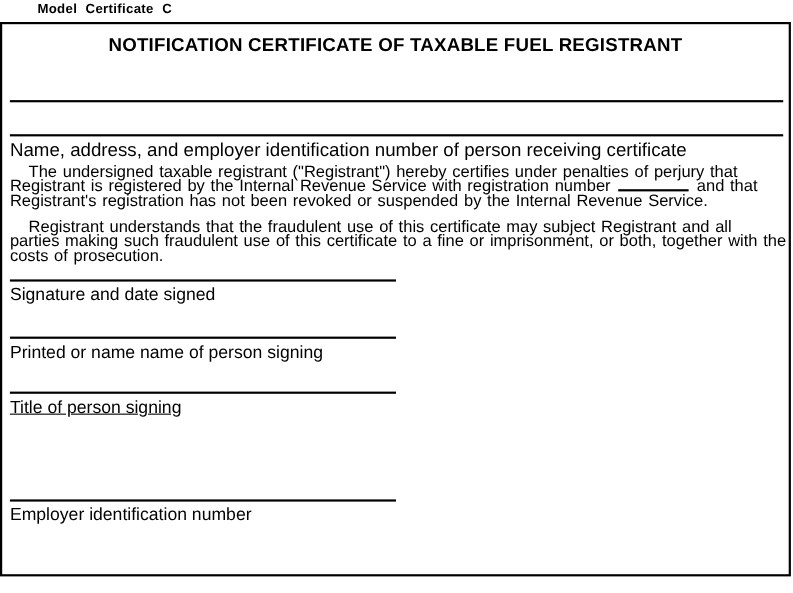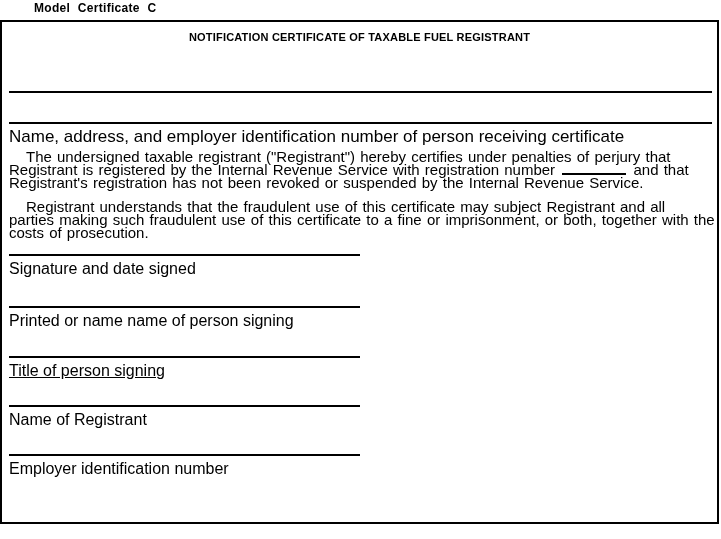--- a/index.html
+++ b/index.html
@@ -25,21 +25,21 @@
     top: 20px; left: 0;
     width: 719px; height: 504px;
     border: 2px solid #000000;
     background: #ffffff;
   }
   .cert-title {
     position: absolute;
     top: 9px; left: 0;
     width: 100%;
     text-align: center;
-    font-size: 11px;
+    font-size: 17px;
     font-weight: bold;
     letter-spacing: 0.2px;
   }
   .rule {
     position: absolute;
     height: 2px;
     background: #000000;
   }
   .rule.full { left: 7px; width: 703px; }
   .recipient-label {
@@ -99,23 +99,20 @@
   </div>
 
   <div class="sig-row" style="top: 284px;">
     <span>Printed or name name of person signing</span>
   </div>
 
   <div class="sig-row" style="top: 334px; text-decoration: underline;">
     <span>Title of person signing</span>
   </div>
 
-  <div class="sig-row" style="top: 383px;">
-    <span>Name of Registrant</span>
-  </div>
 
   <div class="sig-row" style="top: 432px;">
     <span>Employer identification number</span>
   </div>
 
   <div class="sig-row" style="top: 482px; margin-top: 44px;">
     <span>Address of Registrant</span>
   </div>
 
 </div>

